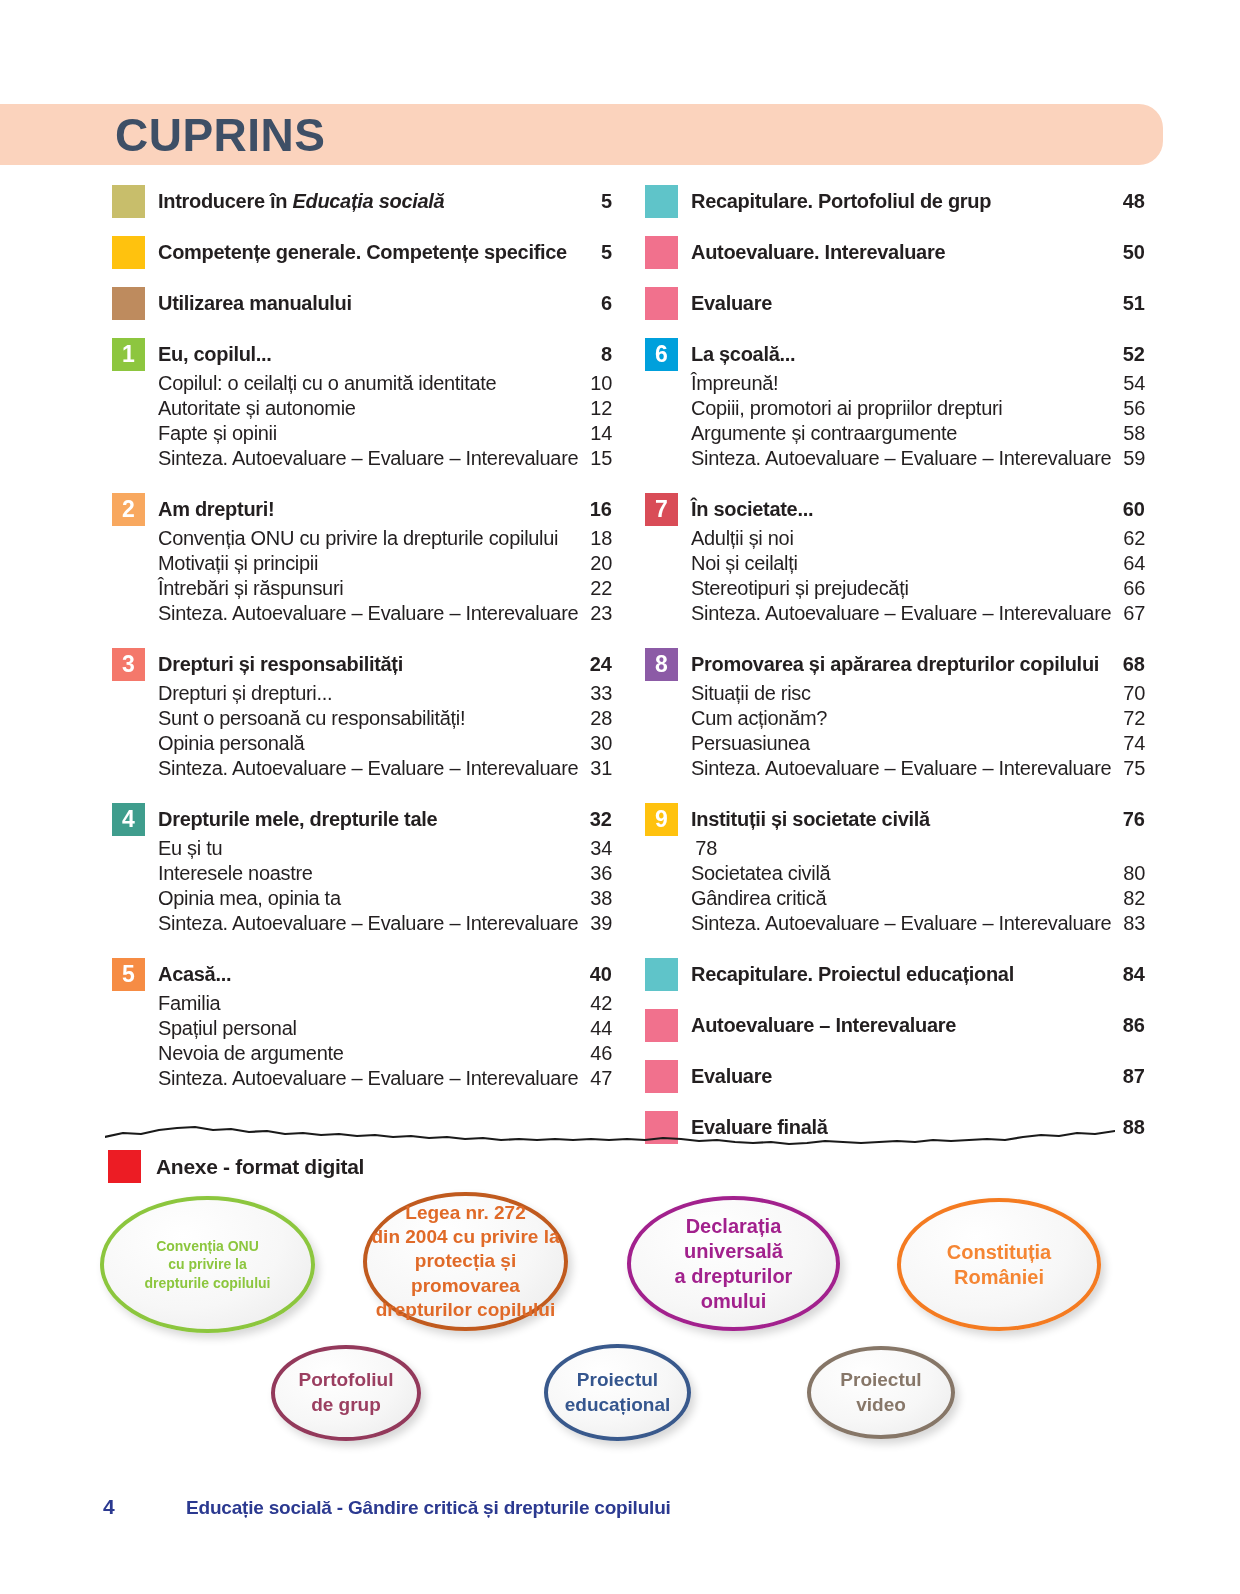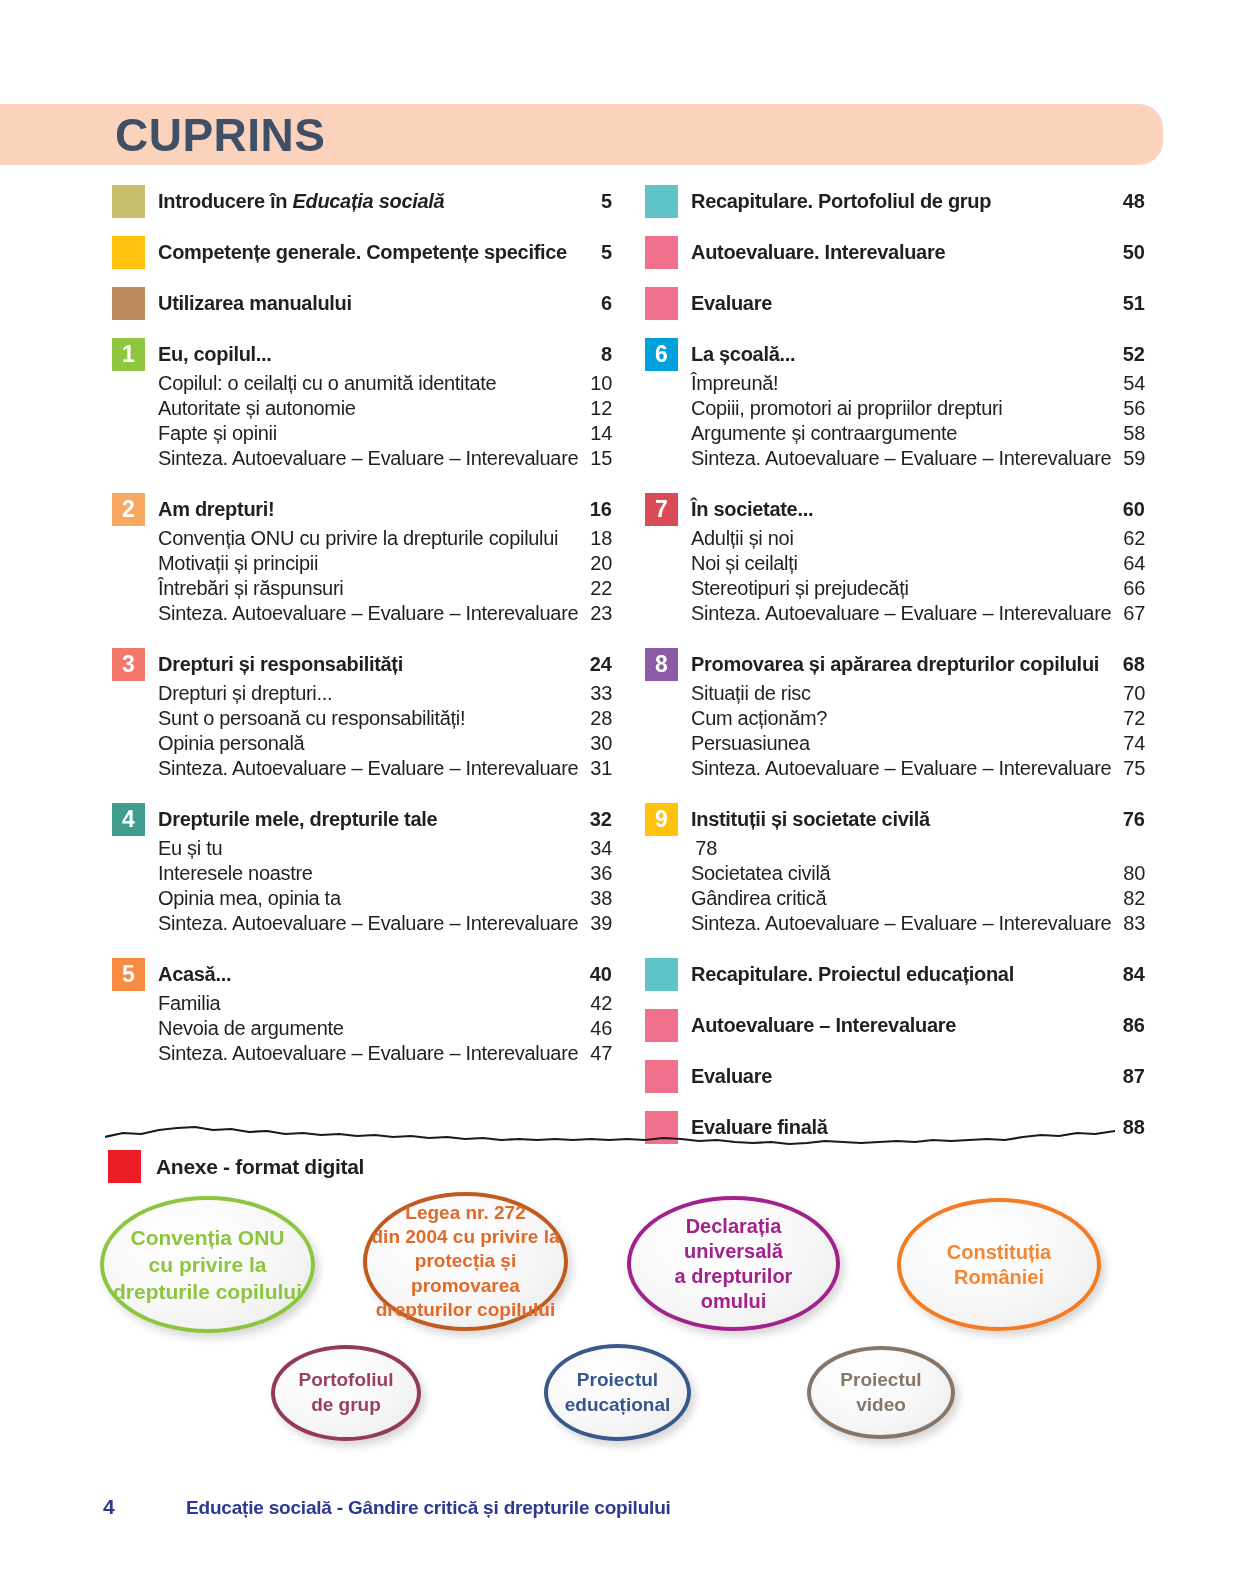--- a/index.html
+++ b/index.html
@@ -41,21 +41,21 @@
   .anexe .sq{margin-right:15px}
   .anexe .lab{font-size:21px}
   
   .bubble{
     position:absolute;border-radius:50%;
     display:flex;align-items:center;justify-content:center;
     text-align:center;font-weight:bold;white-space:pre-line;
     background:radial-gradient(ellipse at 38% 28%,#ffffff 0%,#f7f7f7 55%,#e9e9e9 100%);
     box-shadow:4px 5px 9px rgba(0,0,0,.16);
   }
-  .b1{left:100px;top:1196px;width:215px;height:137px;font-size:21px;line-height:1.3}
+  .b1{left:100px;top:1196px;width:215px;height:137px;font-size:14px;line-height:1.3}
   .b2{left:363px;top:1192px;width:205px;height:139px;font-size:19px;line-height:1.28}
   .b3{left:627px;top:1196px;width:213px;height:135px;font-size:20px;line-height:1.25}
   .b4{left:897px;top:1198px;width:204px;height:133px;font-size:20px;line-height:1.25}
   .b5{left:271px;top:1345px;width:150px;height:96px;font-size:19px;line-height:1.3}
   .b6{left:544px;top:1344px;width:147px;height:97px;font-size:19px;line-height:1.3}
   .b7{left:807px;top:1346px;width:148px;height:93px;font-size:19px;line-height:1.3}
   
   .footer{position:absolute;left:0;top:1495px;width:1240px;height:30px}
   .footer .pnum{
     position:absolute;left:103px;top:0;font-size:21px;font-weight:bold;
@@ -183,20 +183,24 @@
     </div>
     <div class="chapter">
       <div class="row head">
         <span class="sq num" style="background: rgb(246, 140, 68);">5</span>
         <span class="lab">Acasă...</span>
         <span class="pg">40</span>
       </div>
       <div class="row sub">
         <span class="lab">Familia</span>
         <span class="pg">42</span>
+      </div>
+      <div class="row sub">
+        <span class="lab">Spațiul personal</span>
+        <span class="pg">44</span>
       </div>
       <div class="row sub">
         <span class="lab">Nevoia de argumente</span>
         <span class="pg">46</span>
       </div>
       <div class="row sub">
         <span class="lab">Sinteza. Autoevaluare – Evaluare – Interevaluare</span>
         <span class="pg">47</span>
       </div>
     </div>

